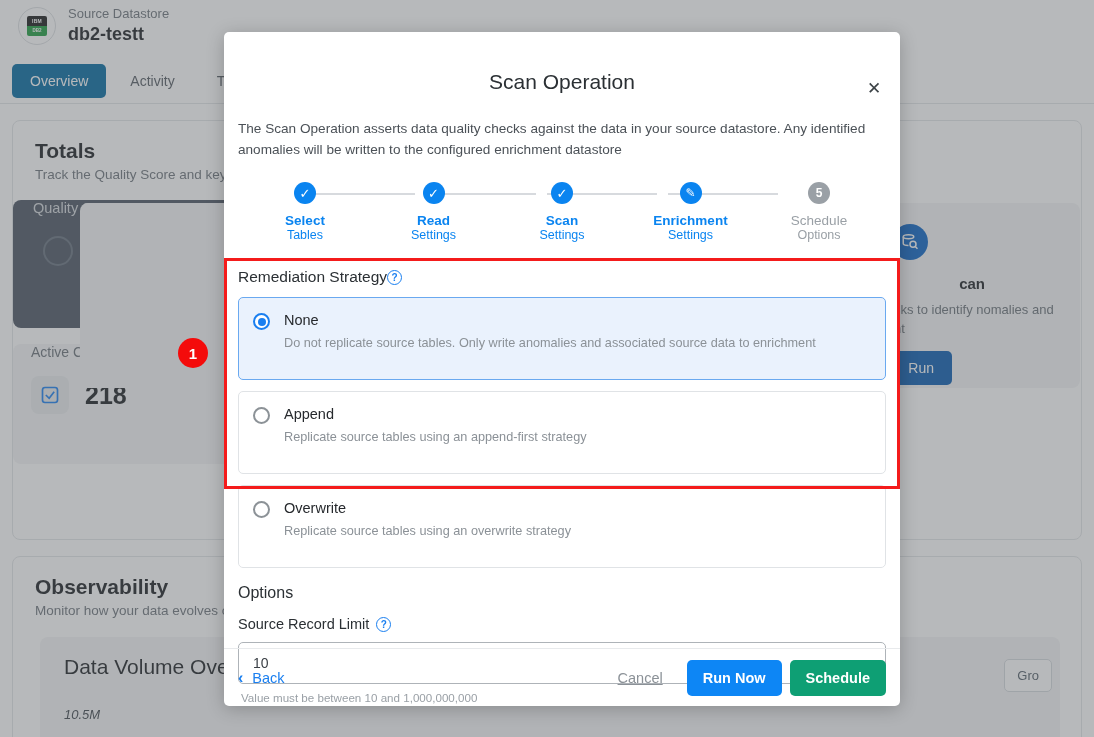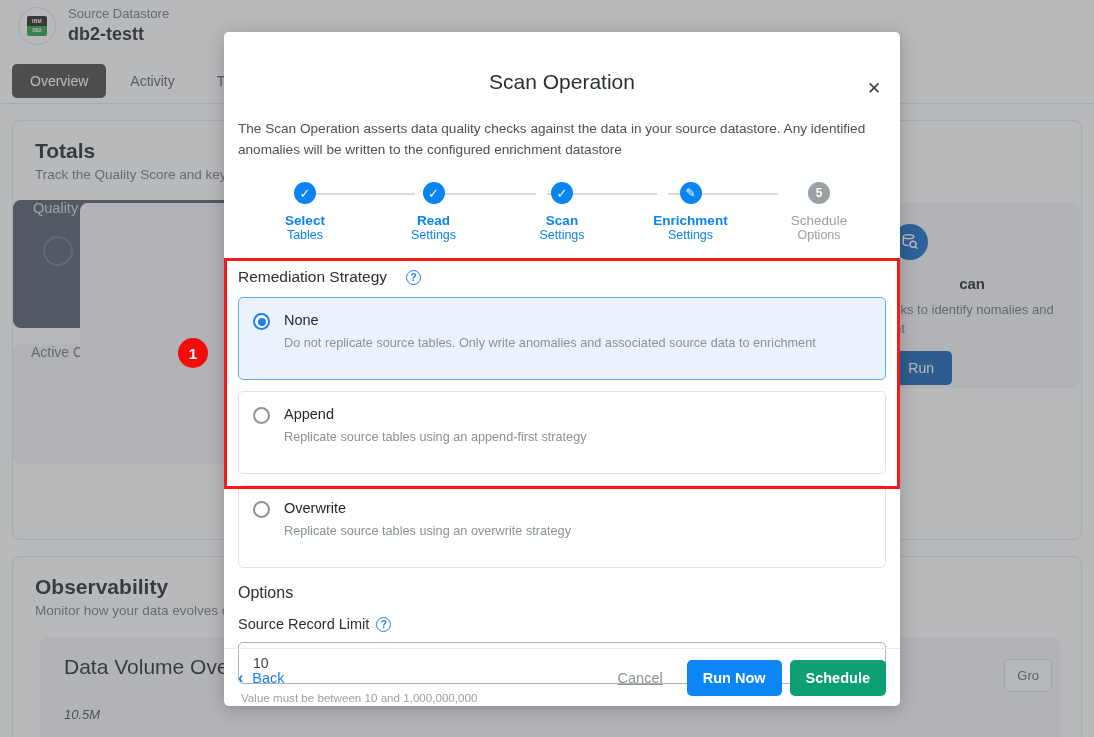--- a/index.html
+++ b/index.html
@@ -39,21 +39,21 @@
   .db2-bot { flex: 1; background: #1f9d3f; color: #fff; font-size: 4.5px; font-weight: bold;
              display: flex; align-items: center; justify-content: center; }
   .ds-label { font-size: 13px; color: #6e757c; line-height: 16px; }
   .ds-title { font-size: 18px; font-weight: bold; color: #1c1f23; line-height: 22px; margin-top: 1px; }
 
   .bg-tabs { position: absolute; top: 64px; left: 12px; display: flex; align-items: center; gap: 6px; }
   .tab {
     padding: 9px 18px; font-size: 14px; color: #5b6view; color: #555c63;
     border-radius: 5px; white-space: nowrap;
   }
-  .tab.active { background: #404040; color: #fff; font-weight: 500; }
+  .tab.active { background: #0369a1; color: #fff; font-weight: 500; }
 
   .bg-body { position: absolute; top: 104px; left: 0; right: 0; bottom: 0; background: #fff; }
   .panel {
     position: absolute;
     border: 1px solid #e3e6e8; border-radius: 8px; background: #fff;
   }
   #panel-totals { left: 12px; top: 16px; width: 1070px; height: 420px; }
   #panel-observability { left: 12px; top: 452px; width: 1070px; height: 300px; }
   .panel-title { font-size: 21px; font-weight: bold; color: #1c1f23; margin: 18px 0 0 22px; }
   .panel-sub { font-size: 13.5px; color: #6e757c; margin: 4px 0 0 22px; }
@@ -147,21 +147,21 @@
   .step.pending .step-l2 { color: #9aa0a6; }
   .connector { position: absolute; top: 11px; height: 1.5px; background: #d7dade; z-index: 1; }
 
   
   #red-box {
     position: absolute; left: 224px; top: 258px; width: 676px; height: 231px;
     border: 3px solid #f41b1b; z-index: 20; pointer-events: none;
   }
 
   #strategy-section { margin: 14px 14px 0 14px; }
-  .sec-label { font-size: 15.5px; color: #2b3034; display: flex; align-items: center; gap: 19px; }
+  .sec-label { font-size: 15.5px; color: #2b3034; display: flex; align-items: center; gap: 0; }
   .help-icon {
     width: 15px; height: 15px; border-radius: 50%; border: 1.3px solid #1a7ff0;
     color: #1a7ff0; font-size: 10px; font-weight: bold;
     display: inline-flex; align-items: center; justify-content: center;
   }
   .radio-card {
     display: flex; align-items: flex-start; gap: 14px;
     border: 1px solid #e0e3e6; border-radius: 5px;
     padding: 13px 14px 27px 14px; margin-top: 11px;
     background: #fff; cursor: pointer;
@@ -268,20 +268,29 @@
       <div id="card-quality">
         <div class="q-label">Quality Score</div>
         <div class="q-val-row">
           <div class="q-ring"></div>
           <div class="q-dash">–</div>
         </div>
       </div>
 
       <div id="card-active">
         <div class="ac-label">Active Chec</div>
+        <div class="ac-row">
+          <div class="ac-chk">
+            <svg width="20" height="20" viewBox="0 0 24 24" fill="none" stroke="#1a7ff0" stroke-width="2">
+              <rect x="3" y="3" width="18" height="18" rx="3"></rect>
+              <polyline points="7,12 11,16 17,8"></polyline>
+            </svg>
+          </div>
+          <div class="ac-num">218</div>
+        </div>
       </div>
     </div>
 
     <div class="panel" id="panel-observability">
       <div class="panel-title">Observability</div>
       <div class="panel-sub">Monitor how your data evolves ov</div>
       <div id="chart-card">
         <div class="chart-title">Data Volume Over Ti</div>
         <div class="chart-ytick">10.5M</div>
 

